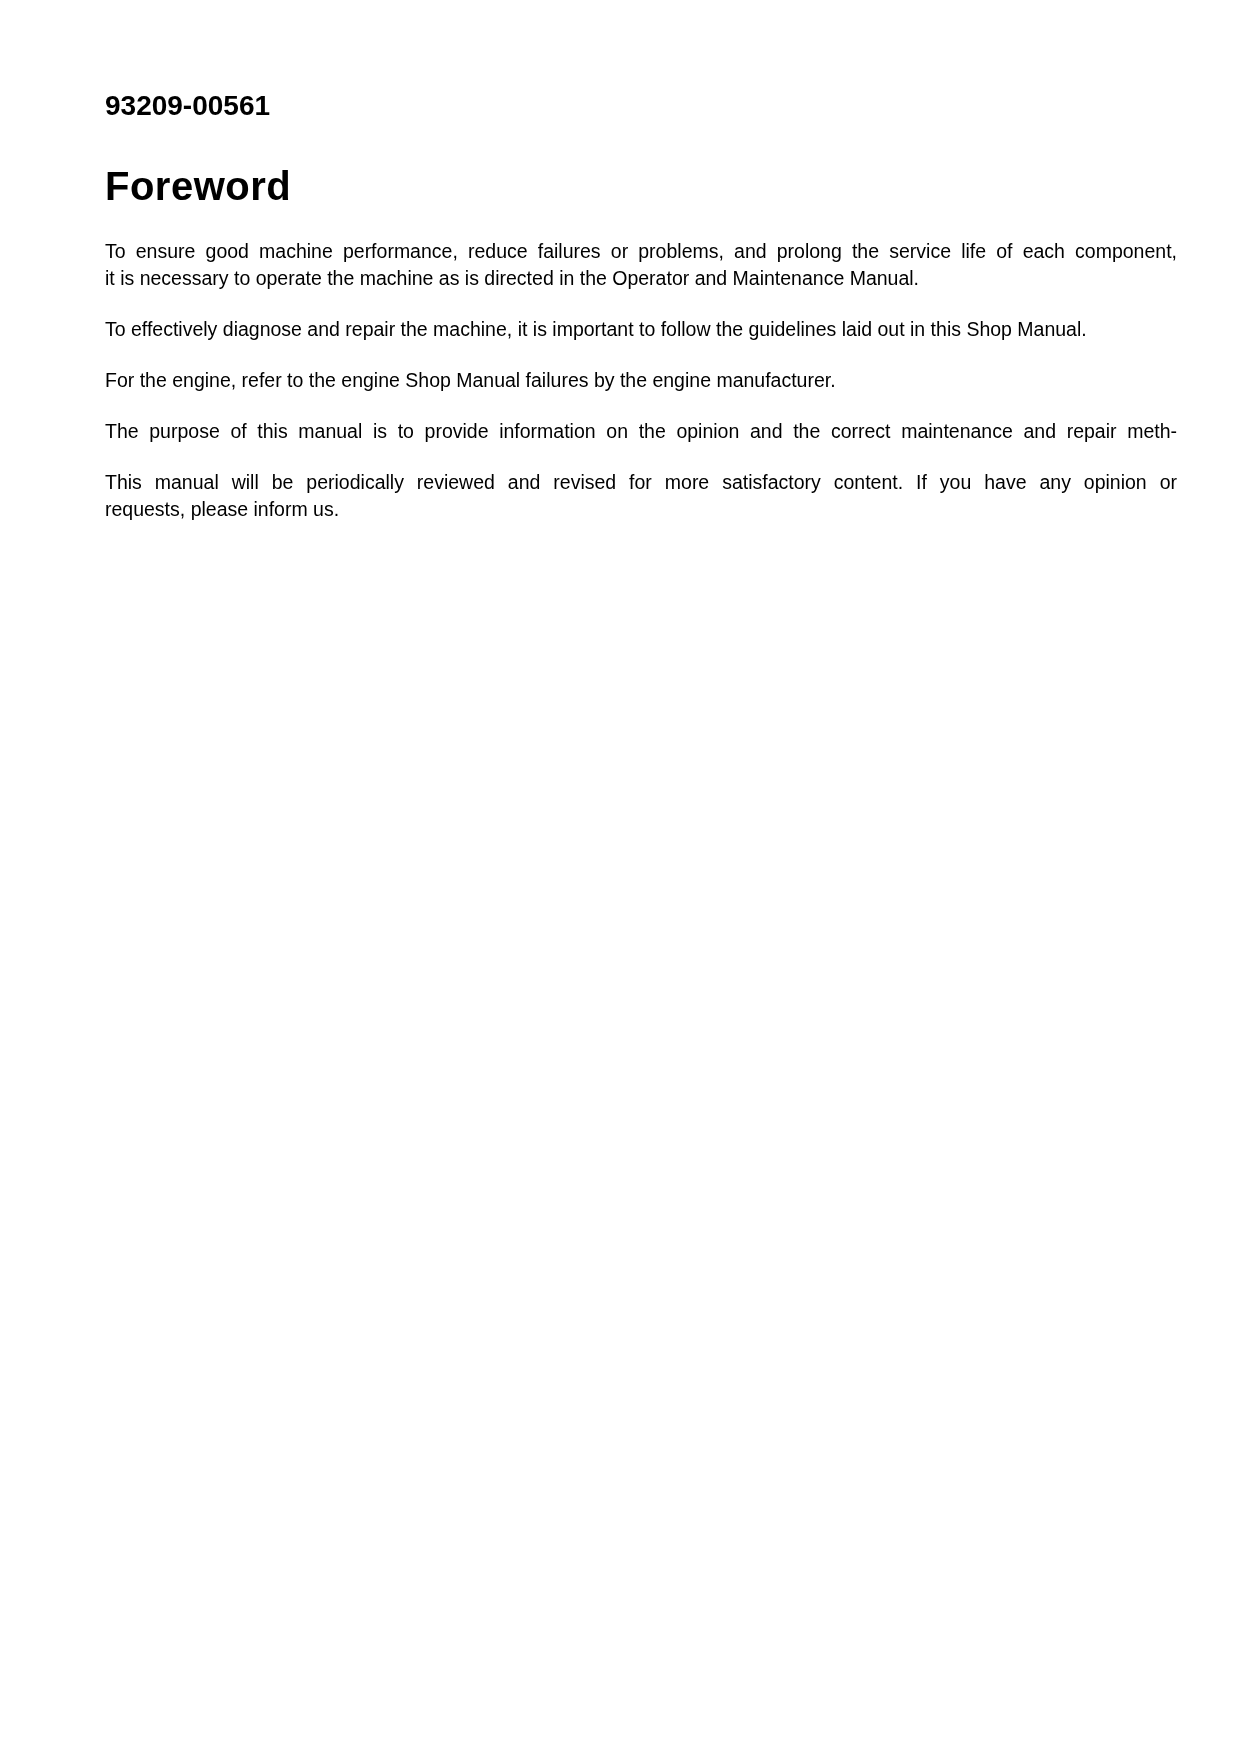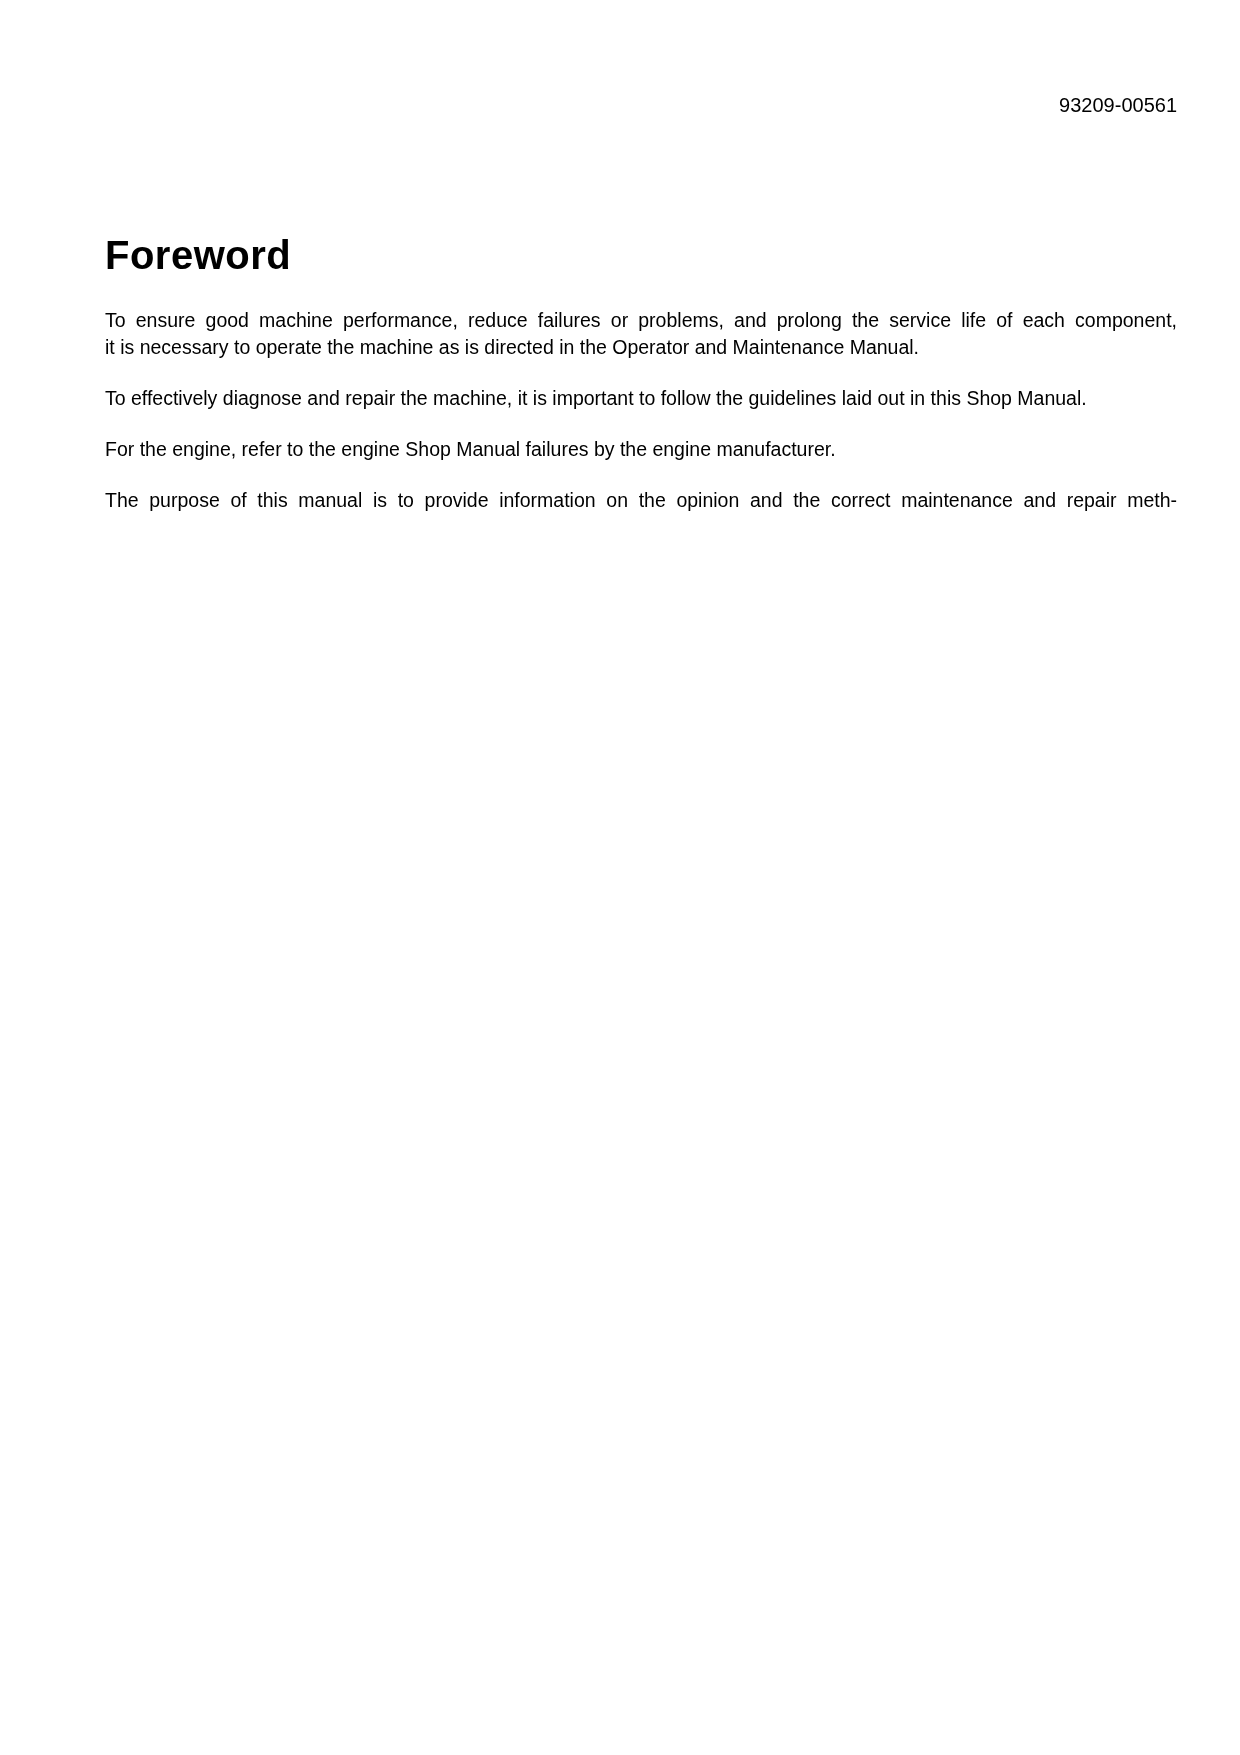--- a/index.html
+++ b/index.html
@@ -14,32 +14,33 @@
     box-sizing: border-box;
     background: #ffffff;
     color: #000000;
     font-family: "Liberation Sans", sans-serif;
     font-size: 19.5px;
     line-height: 27px;
     padding: 92px 63px 0 105px;
     overflow: hidden;
   }
   .doc-ref {
-    text-align: right;
-    font-size: 20px;
+    text-align: left;
+    font-size: 28px;
+    font-weight: bold;
   }
   .doc-ref .ln {
     white-space: nowrap;
   }
   .title {
     font-size: 40px;
     line-height: 48px;
     font-weight: bold;
     letter-spacing: 0.5px;
-    margin: 112px 0 28px 0;
+    margin: 43px 0 28px 0;
   }
   .para {
     margin: 0 0 24px 0;
   }
   .ln {
     display: block;
     white-space: nowrap;
   }
   
   .ln.fill {
@@ -76,14 +77,18 @@
 
 
   <p class="para">
     <span class="ln">For the engine, refer to the engine Shop Manual failures by the engine manufacturer.</span>
   </p>
 
   <p class="para">
     <span class="ln fill">The purpose of this manual is to provide information on the opinion and the correct maintenance and repair meth-</span>
   </p>
 
+  <p class="para">
+    <span class="ln fill">This manual will be periodically reviewed and revised for more satisfactory content. If you have any opinion or</span>
+    <span class="ln">requests, please inform us.</span>
+  </p>
 
 </div>
 
 </body></html>

